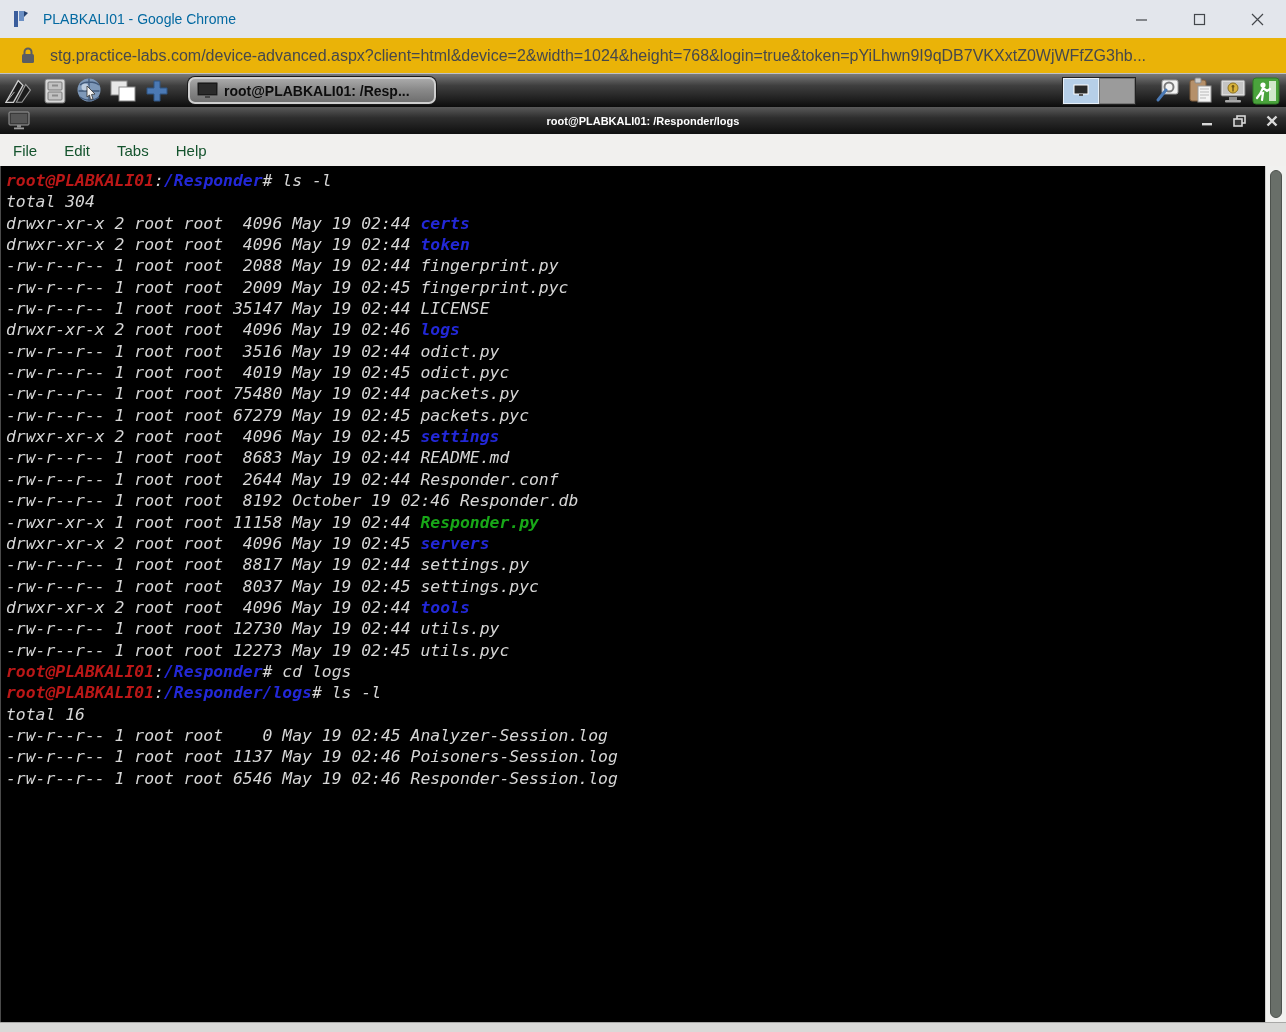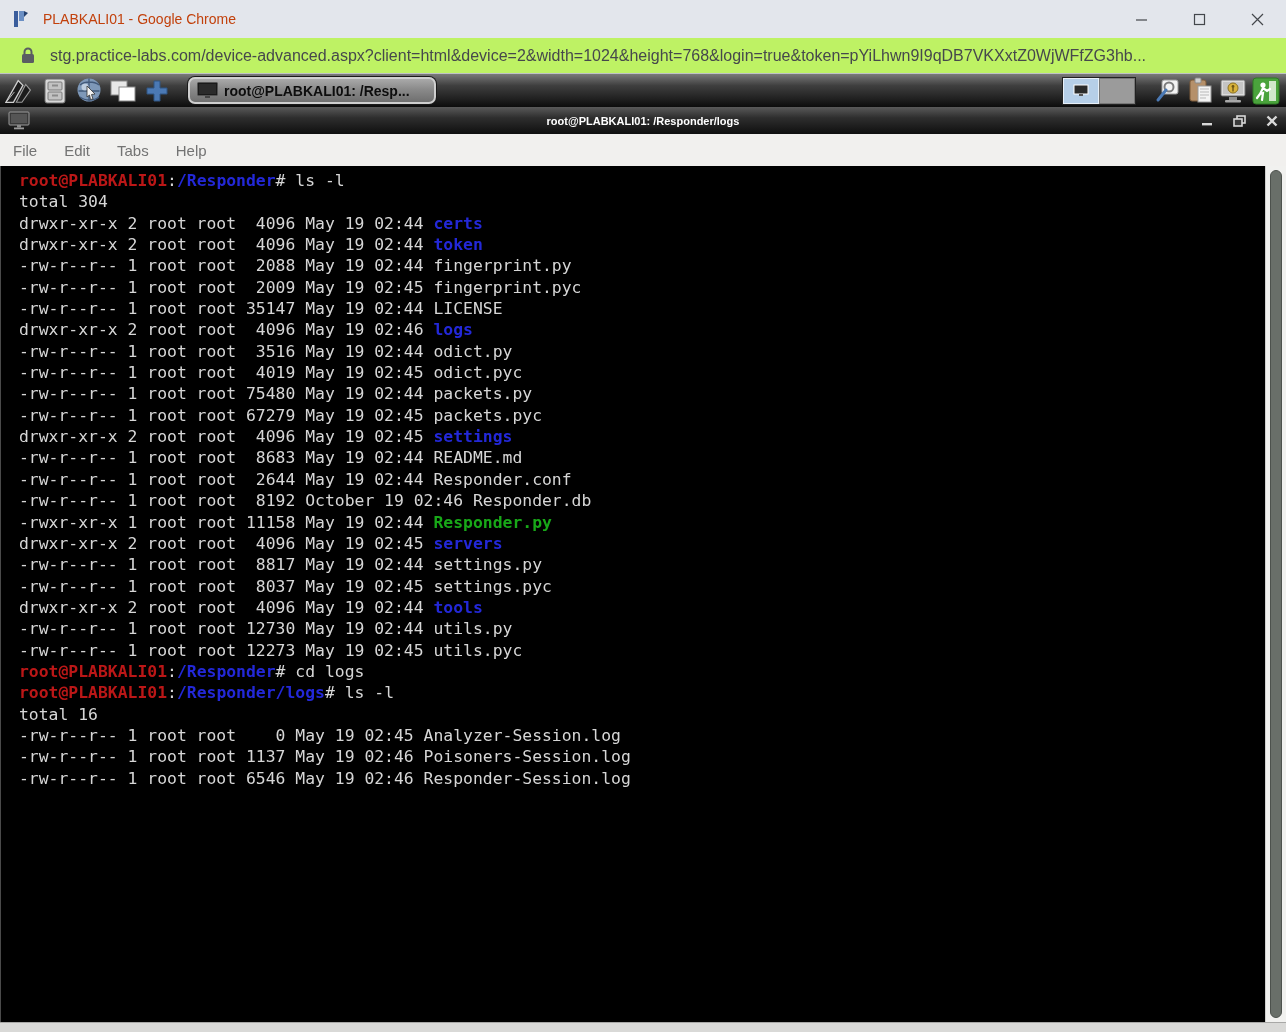--- a/index.html
+++ b/index.html
@@ -3,27 +3,27 @@
 <meta charset="utf-8">
 <style>
   * { box-sizing: border-box; }
   html,body { margin:0; padding:0; background:#000; }
   body { width:1286px; height:1032px; overflow:hidden; font-family:"Liberation Sans", sans-serif; }
   .window { width:1286px; height:1032px; display:flex; flex-direction:column; background:#000; }
 
   
   .chrome-titlebar { height:38px; background:#e3e6ec; display:flex; align-items:center; flex:0 0 auto; }
   .favicon { width:20px; height:20px; margin-left:11px; flex:0 0 auto; }
-  .chrome-title { font-size:14px; color:#c2410c; margin-left:12px; white-space:nowrap; }
+  .chrome-title { font-size:14px; color:#0369a1; margin-left:12px; white-space:nowrap; }
   .win-controls { margin-left:auto; display:flex; height:100%; }
   .win-btn { width:58px; height:100%; display:flex; align-items:center; justify-content:center; color:#44474c; }
   .win-btn svg { display:block; }
 
   
-  .url-bar { height:36px; background:#bef264; display:flex; align-items:center; padding:0 14px 0 21px; border-bottom:1px solid #bfc2c6; flex:0 0 auto; }
+  .url-bar { height:36px; background:#eab308; display:flex; align-items:center; padding:0 14px 0 21px; border-bottom:1px solid #bfc2c6; flex:0 0 auto; }
   .url-text { font-size:16px; color:#46484c; margin-left:15px; white-space:nowrap; overflow:hidden; text-overflow:ellipsis; }
 
   
   .kali-panel { height:33px; background:linear-gradient(180deg,#7a7a7a 0%,#3f3f3f 35%,#191919 85%,#0c0c0c 100%); display:flex; align-items:center; padding:0 4px; flex:0 0 auto; }
   .panel-icon { width:32px; height:29px; display:flex; align-items:center; justify-content:center; margin:0 1px; }
   .task-button { margin-left:14px; height:27px; width:248px; border:2px solid #cfcfcf; border-radius:7px; background:linear-gradient(180deg,#a9a9a9 0%,#8a8a8a 45%,#6f6f6f 100%); display:flex; align-items:center; padding:0 7px; box-shadow:0 0 0 1px #1a1a1a; }
   .task-label { font-size:14px; font-weight:bold; color:#0d0d0d; margin-left:6px; white-space:nowrap; overflow:hidden; }
   .tray { margin-left:auto; display:flex; align-items:center; }
   .pager { display:flex; border:1px solid #222; margin-right:14px; }
   .pager-cell { width:36px; height:26px; display:flex; align-items:center; justify-content:center; }
@@ -32,25 +32,25 @@
   .tray-icon { width:31px; height:29px; display:flex; align-items:center; justify-content:center; margin:0 1px; }
 
   
   .term-titlebar { height:27px; background:linear-gradient(180deg,#5a5a5a 0%,#2e2e2e 40%,#0f0f0f 100%); display:flex; align-items:center; padding:0 8px; flex:0 0 auto; }
   .term-title { position:absolute; left:0; right:0; text-align:center; font-size:11px; font-weight:bold; color:#ffffff; pointer-events:none; }
   .term-titlebar { position:relative; }
   .term-controls { margin-left:auto; display:flex; gap:20px; align-items:center; z-index:2; }
   .term-ctrl { color:#d8d8d8; display:flex; align-items:center; }
 
   .menubar { height:32px; background:#f1f0ee; display:flex; align-items:center; padding-left:13px; gap:27px; flex:0 0 auto; }
-  .menu-item { font-size:15px; color:#737373; }
+  .menu-item { font-size:15px; color:#14532d; }
 
   
   .term-area { flex:1 1 auto; display:flex; background:#000; min-height:0; border-left:1px solid #4a4a4a; }
-  .term-output { flex:1 1 auto; padding:4px 0 0 18px; overflow:hidden; }
+  .term-output { flex:1 1 auto; padding:4px 0 0 5px; overflow:hidden;font-style:italic; }
   .tline { white-space:pre; font-family:"DejaVu Sans Mono", monospace; font-size:16.4px; line-height:21.35px; }
   .seg-plain { color:var(--term-plain,#d6d6d6); }
   .seg-red   { color:var(--term-red,#bb1717); font-weight:bold; }
   .seg-blue  { color:var(--term-blue,#2328d8); font-weight:bold; }
   .seg-green { color:var(--term-green,#18a818); font-weight:bold; }
   .seg-cursor { display:inline-block; width:10px; height:19px; background:#bcbcbc; vertical-align:text-bottom; }
 
   .scrollbar { flex:0 0 21px; background:#f1f1ef; border-left:1px solid #cfcfcd; display:flex; justify-content:center; }
   .scroll-thumb { width:12px; height:calc(100% - 8px); margin-top:4px; background:#696f69; border-radius:6px; border:1px solid #4d524d; }
 

